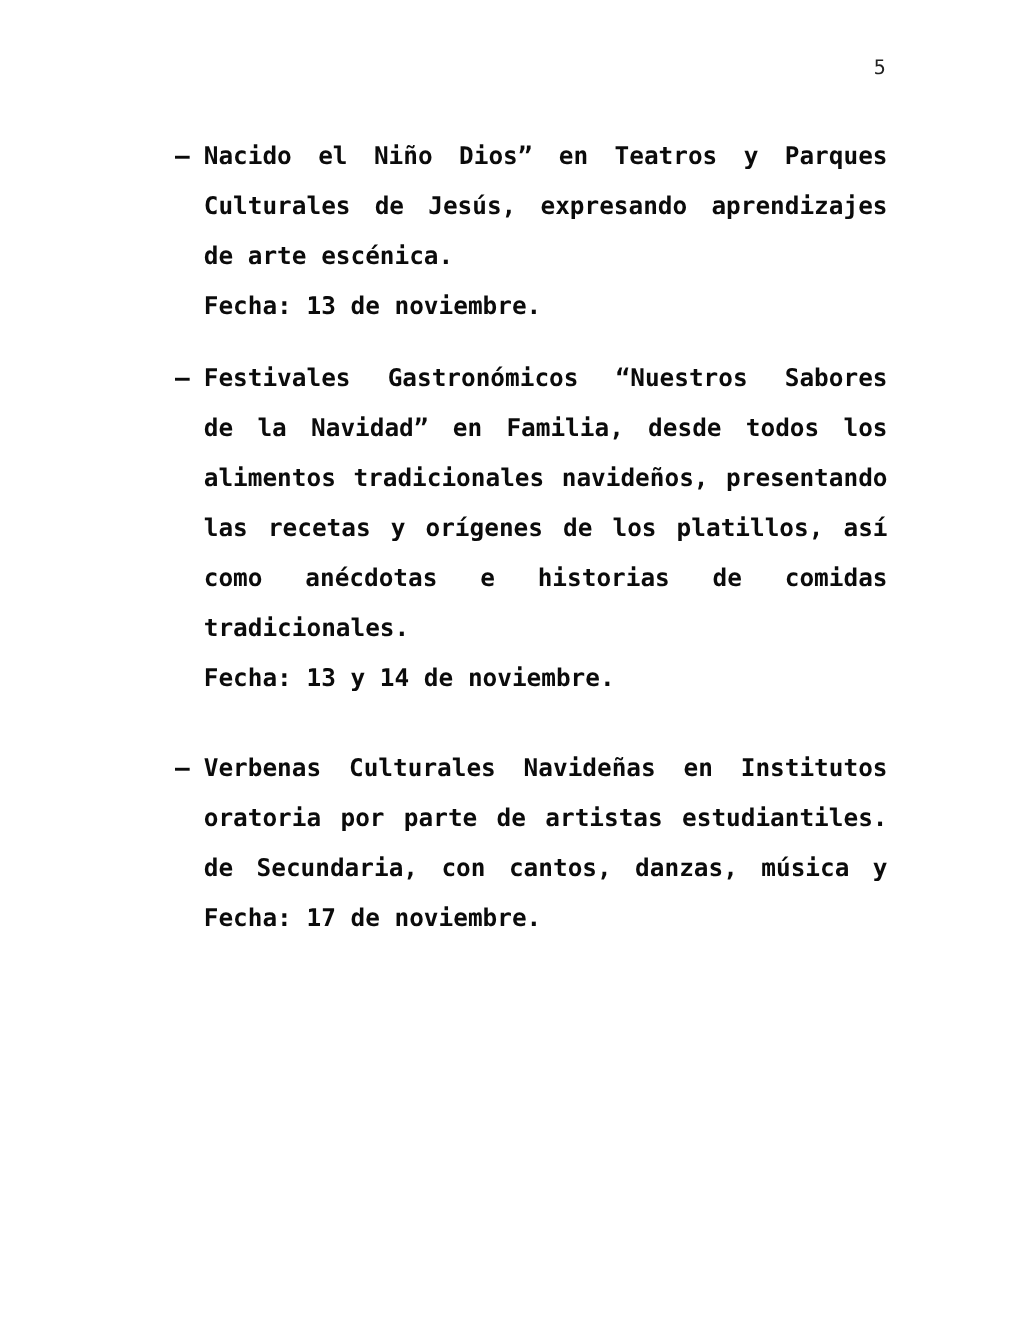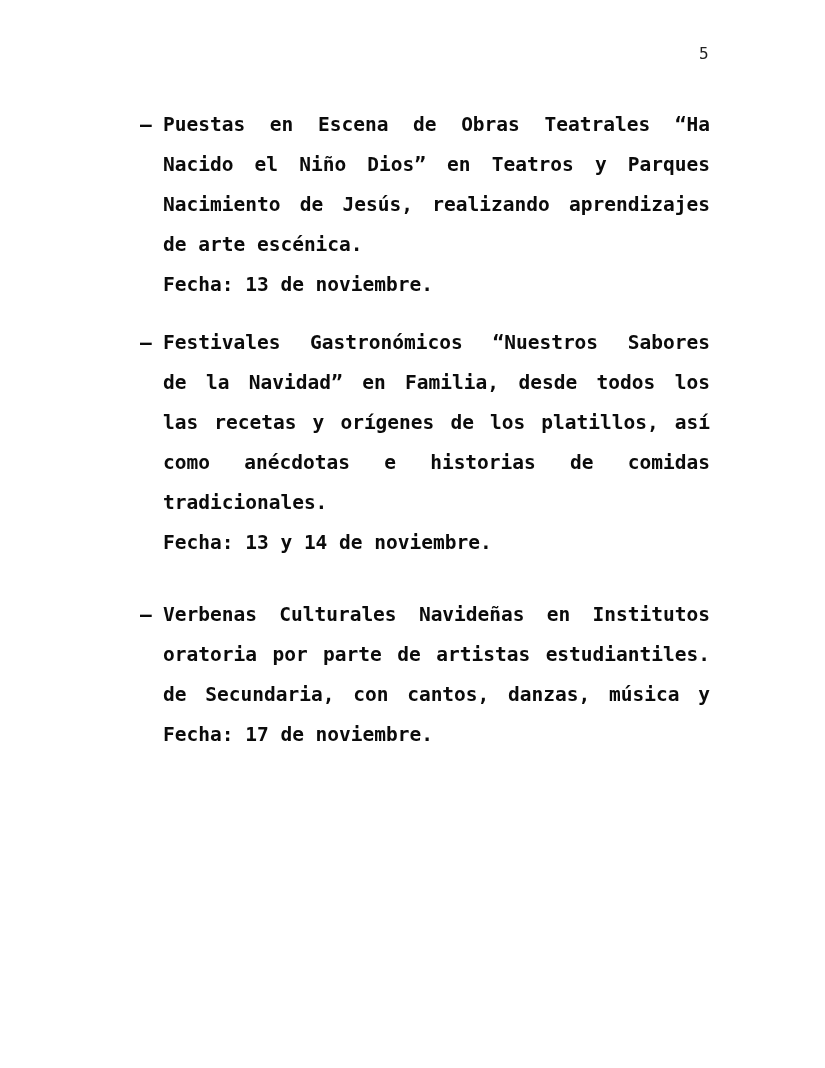--- a/index.html
+++ b/index.html
@@ -60,33 +60,33 @@
 </style>
 </head>
 <body>
 
 <div class="page">
   <div class="page-number">5</div>
   <main class="content" id="list">
   <section class="item">
     <span class="marker">–</span>
     <div class="body">
-          <div class="line j">Puestas en Escena de Obras Teatrales “Ha</div>
           <div class="line j">Nacido el Niño Dios” en Teatros y Parques</div>
-          <div class="line j">Nacimiento de Jesús, realizando aprendizajes</div>
+          <div class="line j">Culturales de Jesús, expresando aprendizajes</div>
           <div class="line">de arte escénica.</div>
         </div>
     <div class="date-line">Fecha: 13 de noviembre.</div>
   </section>
 
   <section class="item">
     <span class="marker">–</span>
     <div class="body">
           <div class="line j">Festivales Gastronómicos “Nuestros Sabores</div>
           <div class="line j">de la Navidad” en Familia, desde todos los</div>
+          <div class="line j">alimentos tradicionales navideños, presentando</div>
           <div class="line j">las recetas y orígenes de los platillos, así</div>
           <div class="line j">como anécdotas e historias de comidas</div>
           <div class="line">tradicionales.</div>
         </div>
     <div class="date-line">Fecha: 13 y 14 de noviembre.</div>
   </section>
 
   <section class="item">
     <span class="marker">–</span>
     <div class="body">

